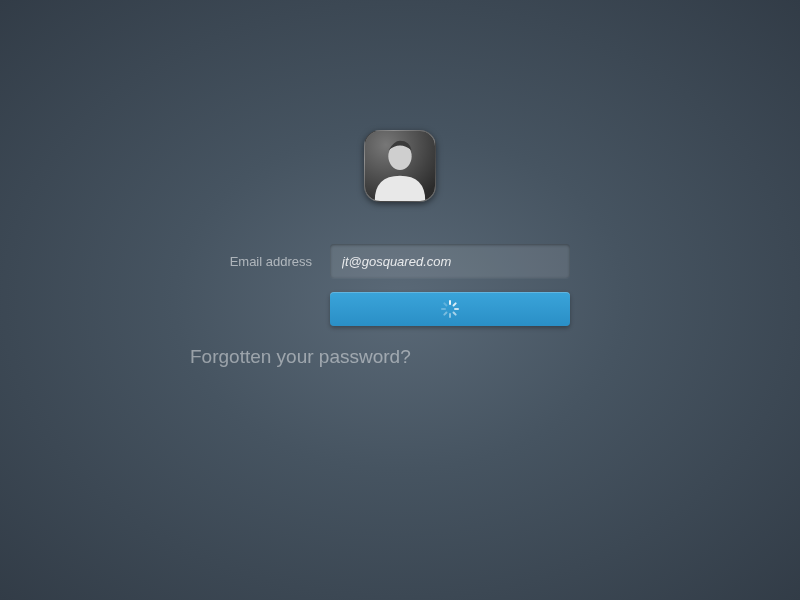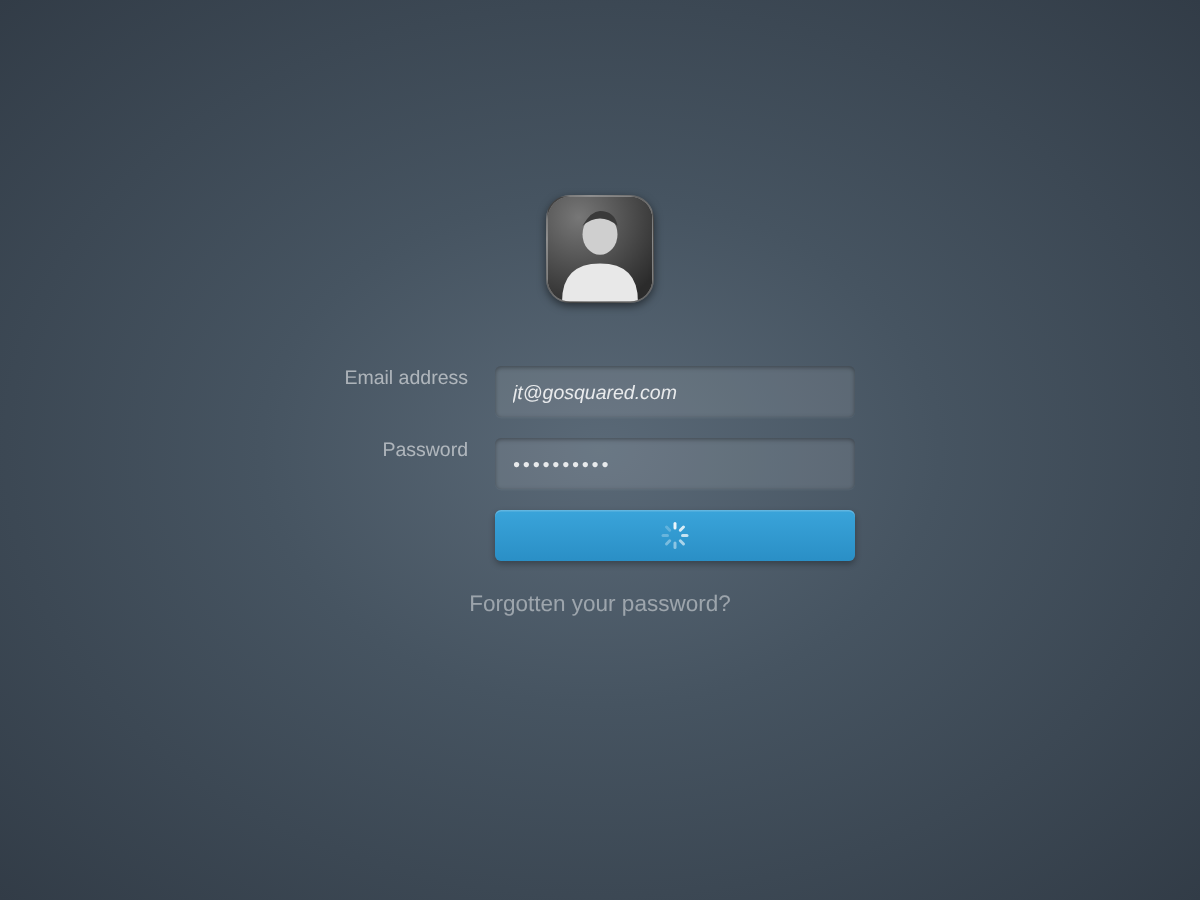--- a/index.html
+++ b/index.html
@@ -27,21 +27,21 @@
     box-shadow: 0 2px 6px rgba(0,0,0,0.5), inset 0 0 0 1px rgba(255,255,255,0.18);
     border: 1px solid rgba(0,0,0,0.4);
     position: relative;
     overflow: hidden;
     margin-bottom: 42px;
   }
   .avatar svg { position: absolute; inset: 0; }
   .form { width: 100%; }
   .row {
     display: flex;
-    align-items: flex-start;
+    align-items: center;
     margin-bottom: 14px;
   }
   .row label {
     width: 140px;
     text-align: right;
     padding-right: 18px;
     color: rgba(255,255,255,0.55);
     font-size: 13px;
     font-weight: 300;
   }
@@ -84,23 +84,22 @@
   .spinner span {
     position: absolute;
     left: 50%; top: 50%;
     width: 2px; height: 5px;
     background: rgba(255,255,255,0.9);
     border-radius: 1px;
     transform-origin: 1px 9px;
   }
   .forgot {
     color: rgba(255,255,255,0.45);
-    font-size: 15px;
+    font-size: 19px;
     font-weight: 300;
-    text-align: center;
     width: 100%;
     margin-top: 6px;
     cursor: pointer;
   }
 </style>
 </head>
 <body>
 
 <div class="login-wrap">
 
@@ -119,24 +118,20 @@
     </svg>
   </div>
 
   <div class="form">
 
     <div class="row">
       <label>Email address</label>
       <input class="input" type="text" value="jt@gosquared.com" style="">
     </div>
 
-    <div class="row">
-      <label>Password</label>
-      <input class="input password-dots" type="text" readonly="" value="••••••••••" style="">
-    </div>
 
     <div class="submit-row">
       <div class="spacer"></div>
       <button class="submit-btn">
         <div class="spinner">
           <span style="transform: translate(-50%,-9px) rotate(0deg);   opacity:1.0"></span>
           <span style="transform: translate(-50%,-9px) rotate(45deg);  opacity:0.9"></span>
           <span style="transform: translate(-50%,-9px) rotate(90deg);  opacity:0.8"></span>
           <span style="transform: translate(-50%,-9px) rotate(135deg); opacity:0.65"></span>
           <span style="transform: translate(-50%,-9px) rotate(180deg); opacity:0.5"></span>

